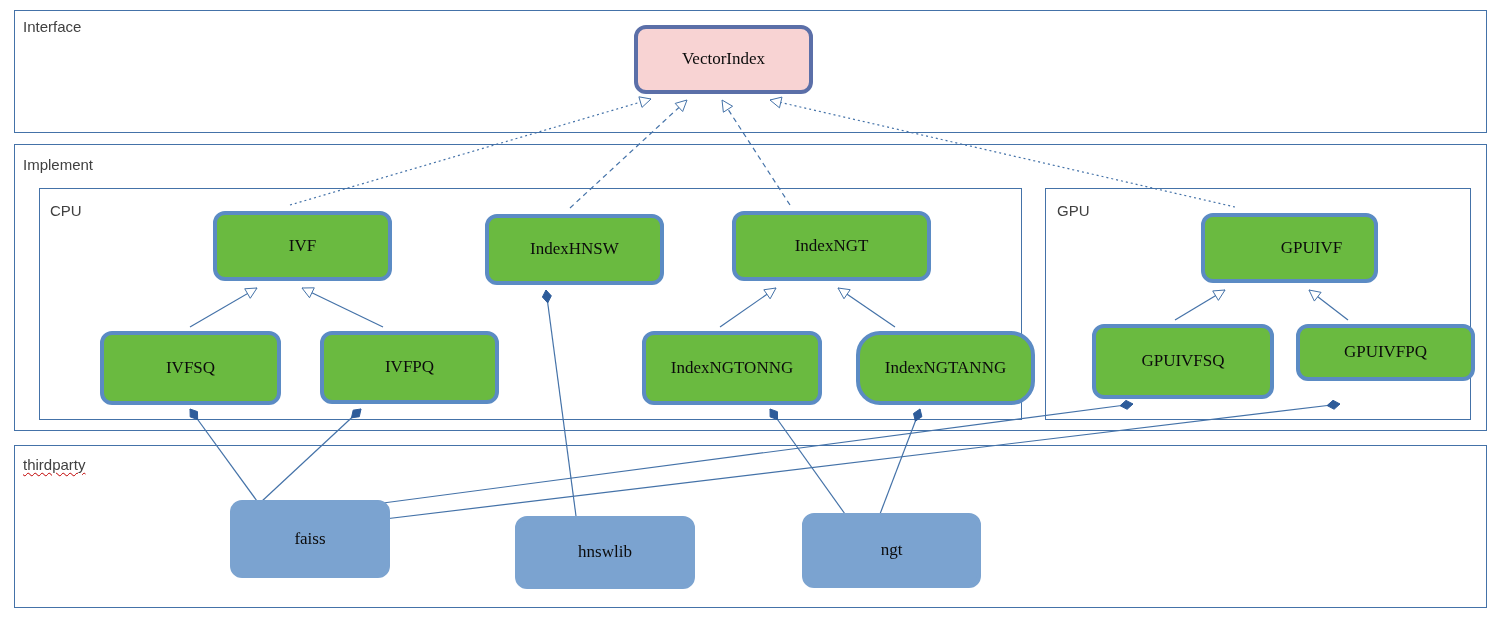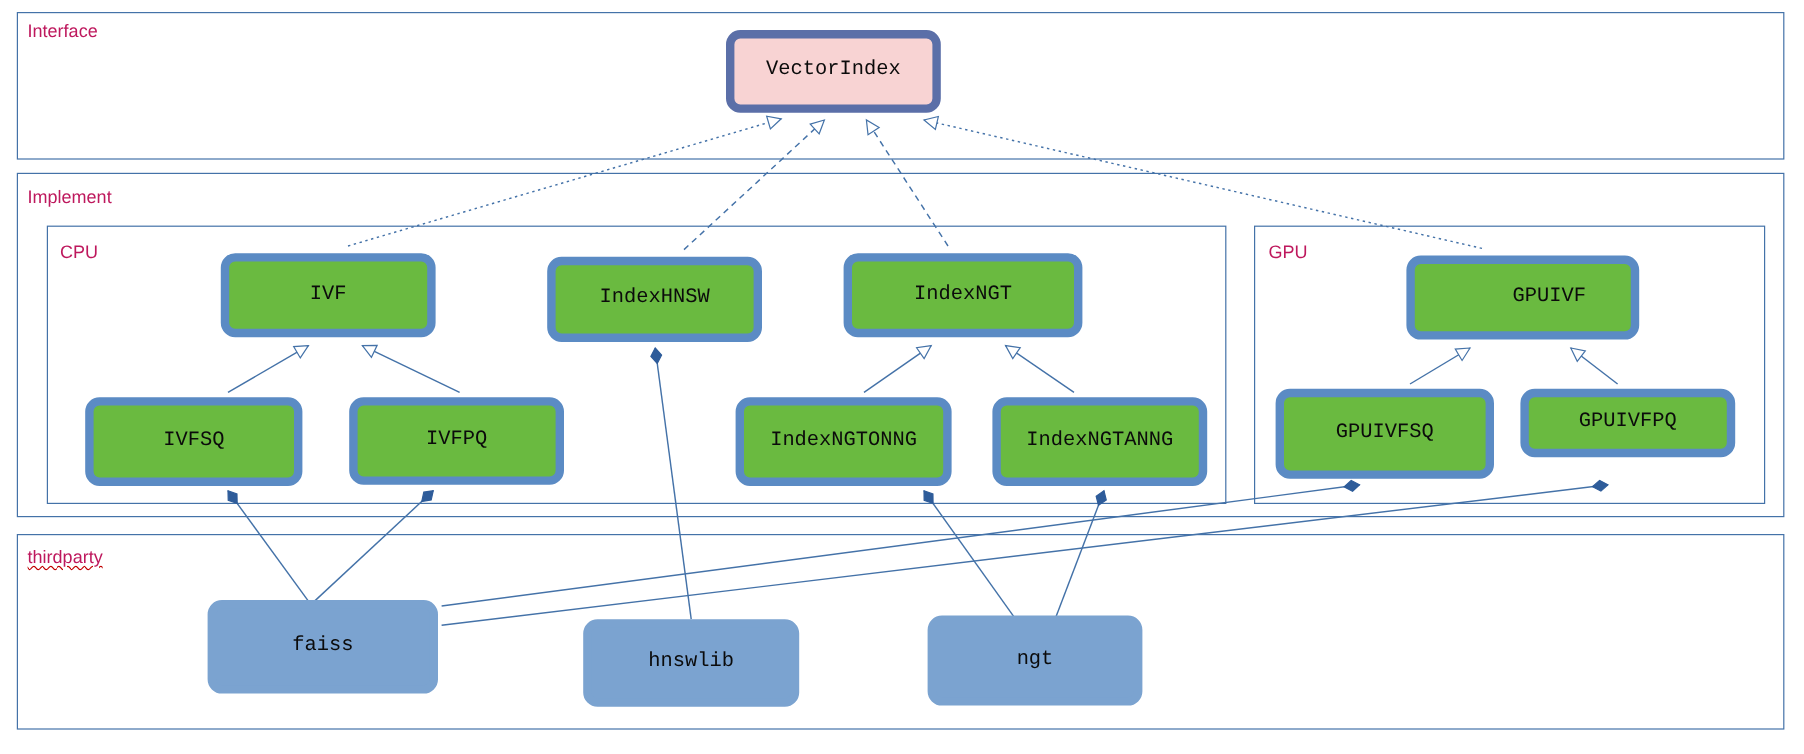--- a/index.html
+++ b/index.html
@@ -18,44 +18,45 @@
   .group {
     position: absolute;
     border: 1px solid #4472a8;
     background: transparent;
     box-sizing: border-box;
   }
   .group-label {
     position: absolute;
     font-family: "Liberation Sans", sans-serif;
     font-size: 15px;
-    color: #be185d;
+    color: #404040;
     white-space: nowrap;
     letter-spacing: 0px;
   }
   .group-label.misspelled {
     text-decoration: underline;
     text-decoration-color: #c00000;
     text-decoration-style: wavy;
     text-decoration-thickness: 1px;
     text-underline-offset: 2px;
   }
   .node {
     position: absolute;
     box-sizing: border-box;
     border-radius: 12px;
-    border: 7px solid #0c4a6e;
+    border: 4px solid #0c4a6e;
     display: flex;
     align-items: center;
     justify-content: center;
-    font-family: Liberation Mono, monospace;
+    font-family: Liberation Serif, serif;
     font-size: 17px;
     color: #0b0b0b;
     text-align: center;
     line-height: 1.1;
+    margin-left: 29px;
   }
   .node.iface {
     background: #f8d3d3;
     border-color: #5b6fa8;
   }
   .node.impl {
     background: #6aba40;
     border-color: #5b8bc4;
   }
   .node.third {
@@ -167,42 +168,42 @@
       </div>
       <div class="node impl" style="left: 184px; top: 211px; width: 179px; height: 70px;">
         <span>IVF</span>
       </div>
       <div class="node impl" style="left: 456px; top: 214px; width: 179px; height: 71px;">
         <span>IndexHNSW</span>
       </div>
       <div class="node impl" style="left: 703px; top: 211px; width: 199px; height: 70px;">
         <span>IndexNGT</span>
       </div>
-      <div class="node impl" style="left: 1172px; top: 213px; width: 194px; height: 70px; padding-left: 44px;">
+      <div class="node impl" style="left: 1172px; top: 213px; width: 177px; height: 70px; padding-left: 44px;">
         <span>GPUIVF</span>
       </div>
       <div class="node impl" style="left: 71px; top: 331px; width: 181px; height: 74px; justify-content: center;">
         <span>IVFSQ</span>
       </div>
       <div class="node impl" style="left: 291px; top: 331px; width: 179px; height: 73px;">
         <span>IVFPQ</span>
       </div>
       <div class="node impl" style="left: 613px; top: 331px; width: 180px; height: 74px;">
         <span>IndexNGTONNG</span>
       </div>
-      <div class="node impl" style="left: 827px; top: 331px; width: 179px; height: 74px;">
+      <div class="node impl" style="left: 827px; top: 331px; width: 179px; height: 74px; border-radius: 24px;">
         <span>IndexNGTANNG</span>
       </div>
       <div class="node impl" style="left: 1063px; top: 324px; width: 182px; height: 75px;">
         <span>GPUIVFSQ</span>
       </div>
       <div class="node impl" style="left: 1267px; top: 324px; width: 179px; height: 57px;">
         <span>GPUIVFPQ</span>
       </div>
-      <div class="node third" style="left: 173px; top: 500px; width: 192px; height: 78px;">
+      <div class="node third" style="left: 201px; top: 500px; width: 160px; height: 78px;">
         <span>faiss</span>
       </div>
       <div class="node third" style="left: 486px; top: 516px; width: 180px; height: 73px;">
         <span>hnswlib</span>
       </div>
       <div class="node third" style="left: 773px; top: 513px; width: 179px; height: 75px;">
         <span>ngt</span>
       </div>
     </div>
 

